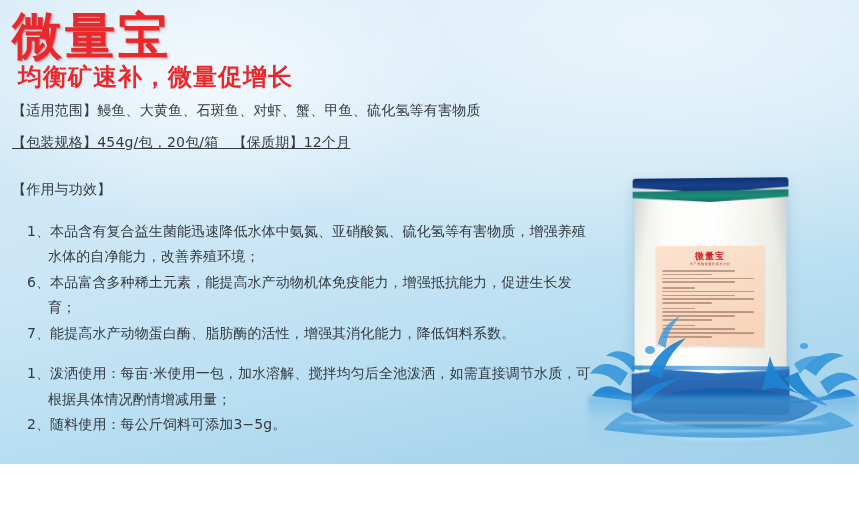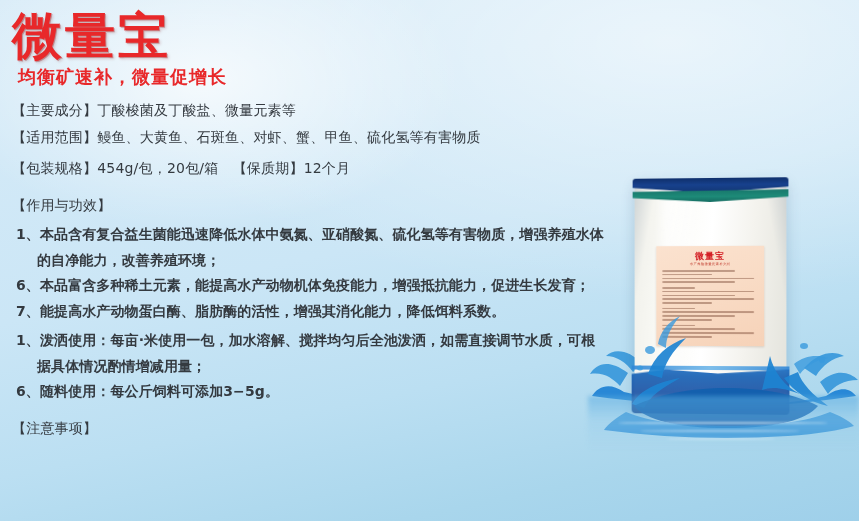--- a/index.html
+++ b/index.html
@@ -1,21 +1,21 @@
 <!DOCTYPE html>
 <html><head>
 <meta charset="utf-8">
 <style>
   html,body{margin:0;padding:0;}
   body{
     width:859px;height:521px;overflow:hidden;
     font-family:"DejaVu Sans","Liberation Sans",sans-serif;
   }
   .poster{
-    position:relative;width:859px;height:521px;overflow:hidden;
+    position:relative;width:859px;height:464px;overflow:hidden;
     background:
       radial-gradient(120% 90% at 78% 8%, rgba(255,255,255,.55) 0%, rgba(255,255,255,0) 55%),
       linear-gradient(168deg,#d9ecf8 0%,#d2e9f7 22%,#cbe6f6 46%,#bbdff2 68%,#a9d6ec 86%,#9fd0ea 100%);
   }
   
   .glow{
     position:absolute;left:-60px;top:-70px;width:520px;height:300px;
     background:radial-gradient(closest-side,rgba(255,255,255,.75),rgba(255,255,255,0));
     pointer-events:none;
   }
@@ -23,33 +23,33 @@
   
   .title{
     position:absolute;left:12px;top:8px;
     font-size:50px;line-height:56px;font-weight:bold;
     color:#e8282a;letter-spacing:3px;
     text-shadow:1px 1px 0 rgba(140,0,0,.30), 2px 2px 3px rgba(120,0,0,.18);
     white-space:nowrap;
   }
   .subtitle{
     position:absolute;left:18px;top:64px;
-    font-size:18px;line-height:26px;font-weight:bold;
+    font-size:24px;line-height:26px;font-weight:bold;
     color:#e8282a;letter-spacing:1px;white-space:nowrap;
   }
 
   
   .body{
     position:absolute;left:12px;top:98px;width:600px;
     color:#343a40;font-size:14px;line-height:25.5px;
   }
   .spec{white-space:nowrap;margin:0 0 1px 0;letter-spacing:.2px;}
-  .spec.pack{margin-top:6px;}
-  .sect-head{margin:11px 0 0 0;letter-spacing:.2px;white-space:nowrap;}
-  .items{margin:4px;padding:0;list-style:none;font-weight:bold;}
+  .spec.pack{margin-top:6px;text-decoration:underline;}
+  .sect-head{margin:23px 0 0 0;letter-spacing:.2px;white-space:nowrap;font-family:Liberation Mono, monospace;}
+  .items{margin:15px;padding:0;list-style:none;}
   .items li{
     padding-left:21px;text-indent:-21px;
     letter-spacing:.1px;
   }
 
   
   .photo{position:absolute;left:588px;top:168px;width:271px;height:290px;}
 
   .splash-back,.splash-front{position:absolute;left:0;top:0;width:271px;height:290px;}
 
@@ -130,34 +130,33 @@
 </head>
 <body>
 
 <div class="poster">
   <div class="glow"></div>
 
   <div class="title">微量宝</div>
   <div class="subtitle">均衡矿速补，微量促增长</div>
 
   <div class="body">
-    <p class="spec">【主要成分】丁酸梭菌及丁酸盐、微量元素等</p>
     <p class="spec">【适用范围】鳗鱼、大黄鱼、石斑鱼、对虾、蟹、甲鱼、硫化氢等有害物质</p>
     <p class="spec pack">【包装规格】454g/包，20包/箱　【保质期】12个月</p>
 
     <p class="sect-head">【作用与功效】</p>
     <ul class="items">
       <li>1、本品含有复合益生菌能迅速降低水体中氨氮、亚硝酸氮、硫化氢等有害物质，增强养殖水体的自净能力，改善养殖环境；</li>
       <li>6、本品富含多种稀土元素，能提高水产动物机体免疫能力，增强抵抗能力，促进生长发育；</li>
       <li>7、能提高水产动物蛋白酶、脂肪酶的活性，增强其消化能力，降低饵料系数。</li>
     </ul>
 
     <ul class="items">
       <li>1、泼洒使用：每亩·米使用一包，加水溶解、搅拌均匀后全池泼洒，如需直接调节水质，可根据具体情况酌情增减用量；</li>
-      <li>6、随料使用：每公斤饲料可添加3−5g。</li>
+      <li>2、随料使用：每公斤饲料可添加3−5g。</li>
     </ul>
 
     <p class="sect-head">【注意事项】</p>
 
   </div>
 
   <div class="photo">
 
     <svg class="splash-back" viewBox="0 0 271 290">
       <g fill="#2e93da" opacity=".85">

